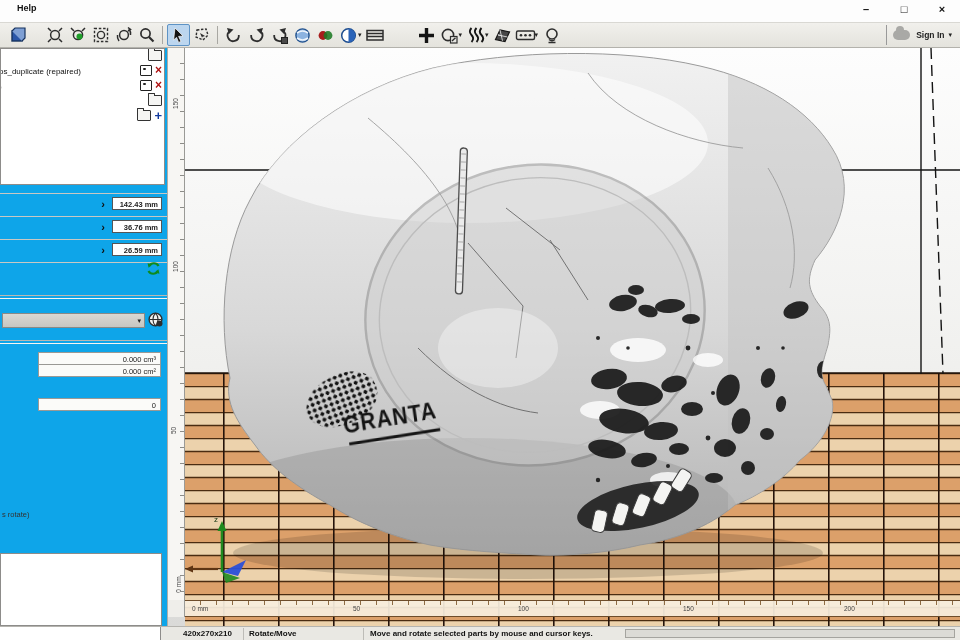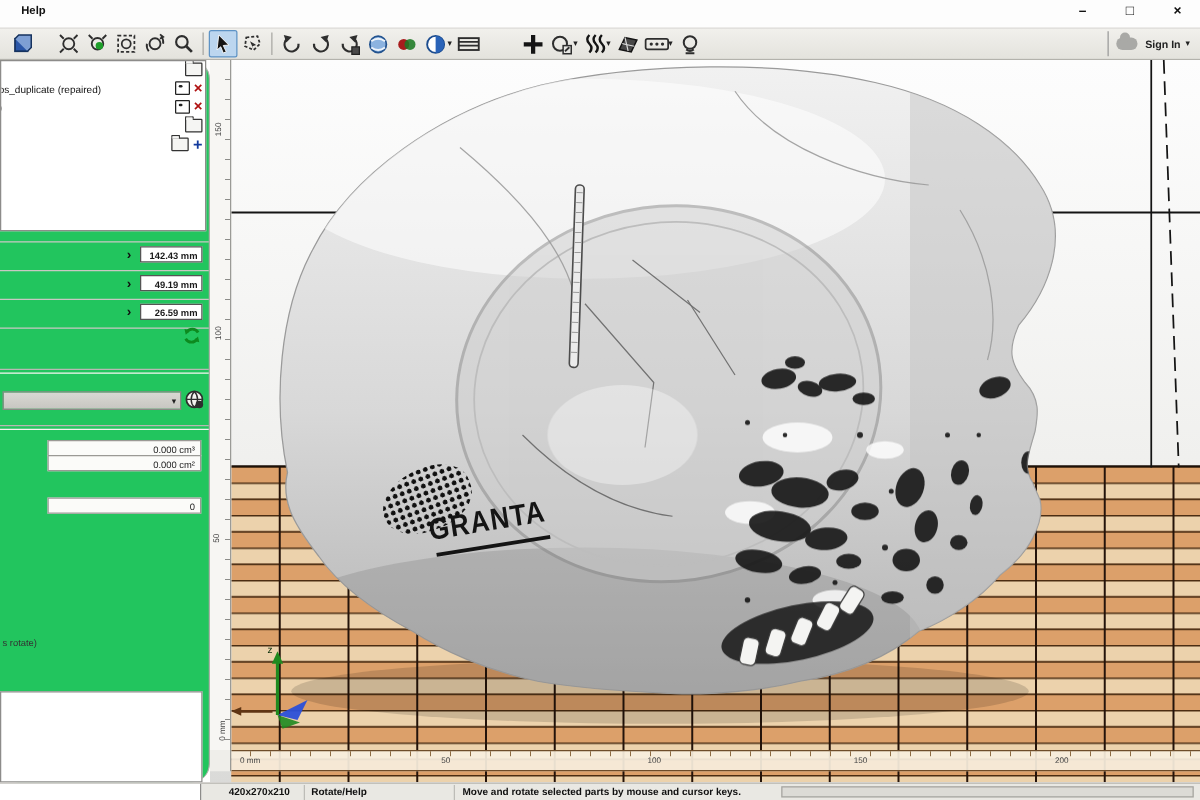--- a/index.html
+++ b/index.html
@@ -19,22 +19,22 @@
   .tbtn.active{background:#bcd6ef;border:1px solid #5e93c5;border-radius:2px;box-sizing:border-box;}
   .tsep{width:1px;height:18px;background:#a8a7a2;margin:0 4px;flex:0 0 auto;}
   .tgap{width:14px;flex:0 0 auto;}
   .tcaret{font-size:7px;color:#222;margin-left:-2px;margin-right:2px;}
   .signin-zone{position:absolute;right:6px;top:22px;height:26px;display:flex;align-items:center;gap:6px;}
   .signin-sep{width:1px;height:20px;background:#999;}
   .cloud{width:17px;height:10px;background:#a9a9a6;border-radius:6px;position:relative;}
   .cloud::before{content:"";position:absolute;left:3px;top:-4px;width:8px;height:8px;border-radius:50%;background:#a9a9a6;}
   .signin-label{font-size:8.5px;font-weight:700;color:#222;}
   
-  .left-panel{position:absolute;left:0;top:48px;width:168px;height:578px;background:#22c55e;
-              border-right:1px solid #aeada8;box-sizing:border-box;border-radius:15px;}
+  .left-panel{position:absolute;left:0;top:48px;width:168px;height:578px;background:#0ea5e9;
+              border-right:1px solid #aeada8;box-sizing:border-box;}
   .parts-box{position:absolute;left:0;top:0;width:165px;height:137px;background:#fff;
              border:1px solid #8d8c8a;box-sizing:border-box;overflow:hidden;}
   .part-row{position:relative;height:15px;display:flex;align-items:center;}
   .part-label{font-size:8px;color:#111;white-space:nowrap;margin-left:-2px;flex:1;}
   .row-icons{position:absolute;right:2px;top:1px;display:flex;gap:3px;align-items:center;}
   .ico-part{width:10px;height:9px;border:1.6px solid #222;border-radius:1px;position:relative;background:#fff;}
   .ico-part::after{content:"";position:absolute;left:2.4px;top:1.6px;width:2.6px;height:2.6px;background:#222;border-radius:50%;}
   .ico-x{font-size:12px;line-height:9px;font-weight:900;color:#b01212;}
   .ico-plus{font-size:13px;line-height:10px;font-weight:900;color:#123a9e;}
   .ico-folder{width:12px;height:9px;border:1.4px solid #333;border-radius:1px;position:relative;background:#f5f5f3;}
@@ -284,21 +284,21 @@
         </span>
       </div>
     </div>
 
     <div class="prop-row" style="top:145px">
       <span class="chev">›</span>
       <div class="val-box">142.43 mm</div>
     </div>
     <div class="prop-row" style="top:168px">
       <span class="chev">›</span>
-      <div class="val-box">49.19 mm</div>
+      <div class="val-box">36.76 mm</div>
     </div>
     <div class="prop-row" style="top:191px">
       <span class="chev">›</span>
       <div class="val-box">26.59 mm</div>
     </div>
     <div class="prop-row" style="top:214px;height:28px"></div>
 
     <div class="refresh-btn">
       <svg width="15" height="15" viewBox="0 0 15 15" fill="none">
           <path d="M12.5 5 A5.3 5.3 0 0 0 3.2 5" stroke="#0d8a1f" stroke-width="2.2"></path>
@@ -490,19 +490,19 @@
       <span class="rh-label" style="left:498px">150</span>
       <span class="rh-label" style="left:659px">200</span>
     </div>
     <div class="ruler-corner"></div>
   </div>
 
   <div class="statusbar">
     <div class="white-ext"></div>
     <span class="status-cell" style="left:183px">420x270x210</span>
     <div class="status-sep" style="left:243px"></div>
-    <span class="status-cell" style="left:249px">Rotate/Help</span>
+    <span class="status-cell" style="left:249px">Rotate/Move</span>
     <div class="status-sep" style="left:363px"></div>
     <span class="status-cell" style="left:370px">Move and rotate selected parts by mouse and cursor keys.</span>
     <div class="status-progress"></div>
   </div>
 
 </div>
 
 </body></html>

